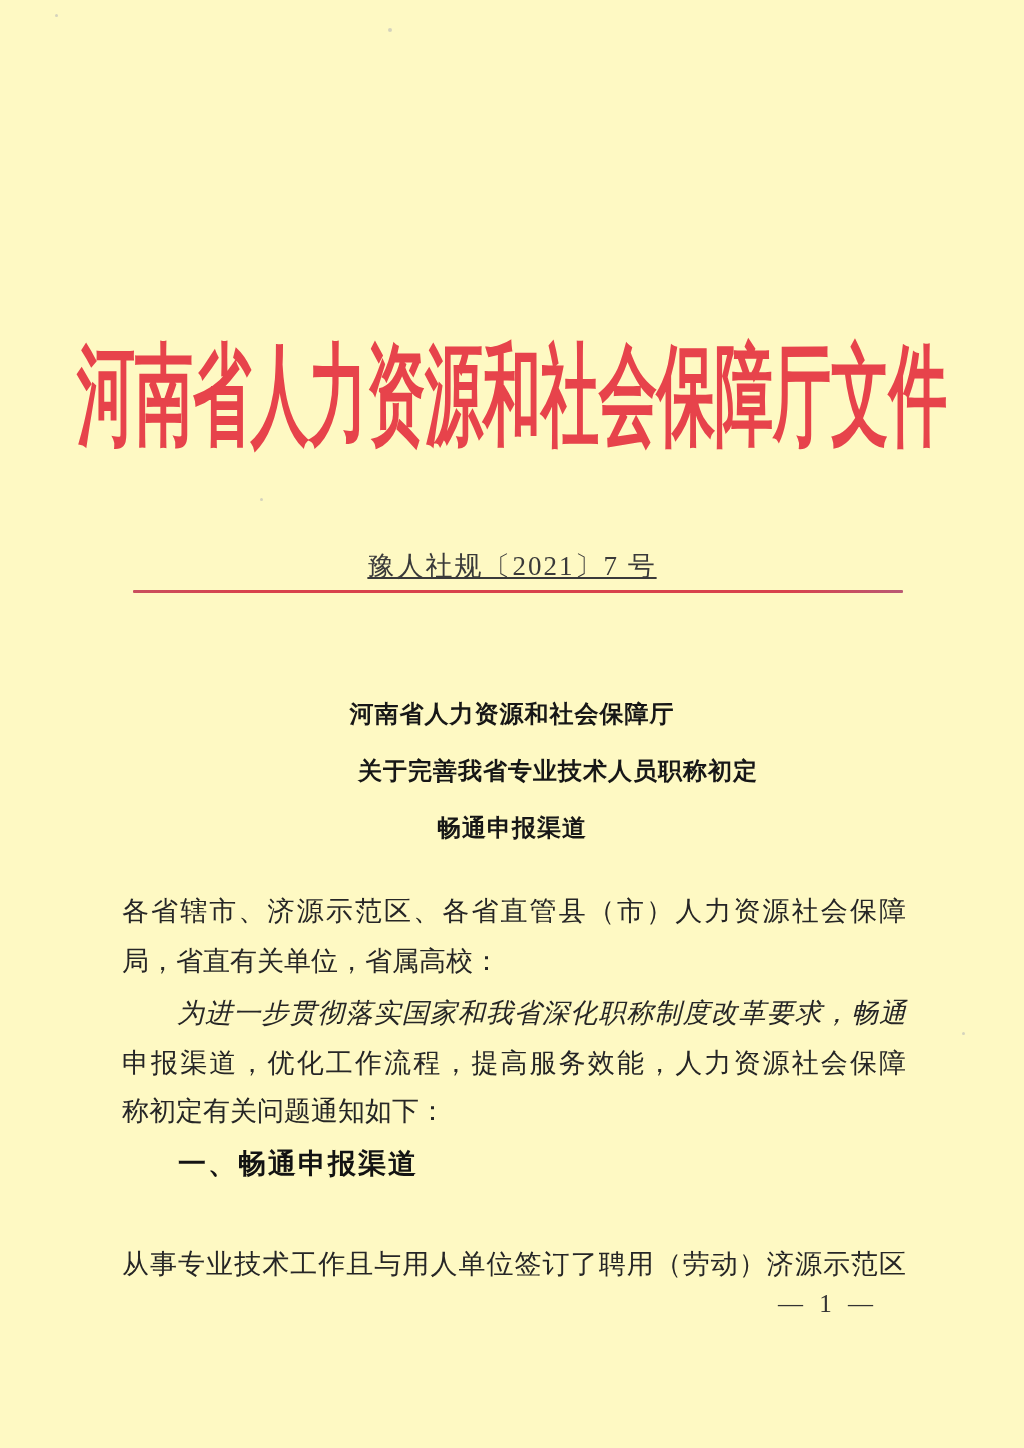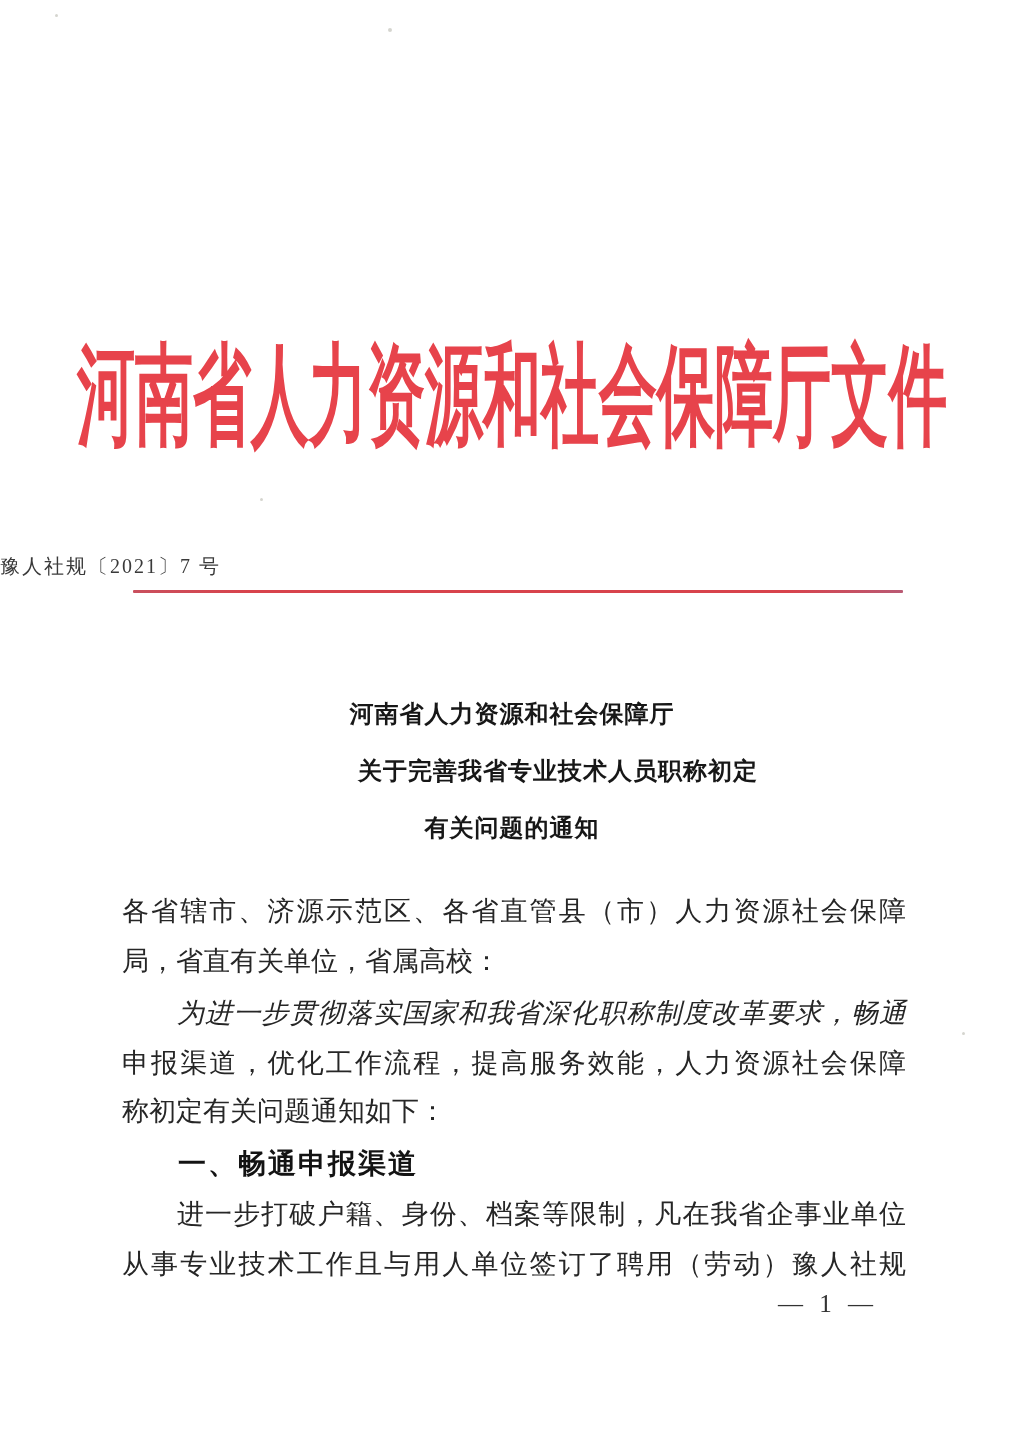--- a/index.html
+++ b/index.html
@@ -6,21 +6,21 @@
     margin: 0;
     padding: 0;
     background: #e9e9e9;
     font-family: "Liberation Serif", "DejaVu Serif", serif;
   }
   .page {
     position: relative;
     width: 1024px;
     height: 1448px;
     margin: 0 auto;
-    background: #ffffff;
+    background: #fef9c3;
     overflow: hidden;
     color: #242424;
   }
   
   .banner {
     position: absolute;
     top: 342px;
     left: 0;
     width: 100%;
     text-align: center;
@@ -33,24 +33,26 @@
     transform: scaleY(1.9);
     transform-origin: center top;
     white-space: nowrap;
   }
   
   .doc-number {
     position: absolute;
     top: 551px;
     left: 0;
     width: 100%;
-    font-size: 20px;
+    text-align: center;
+    font-size: 27px;
     line-height: 30px;
     color: #3a3a3a;
     letter-spacing: 2px;
+    text-decoration: underline;
   }
   
   .red-rule {
     position: absolute;
     top: 590px;
     left: 133px;
     width: 770px;
     height: 3px;
     background: linear-gradient(90deg, #c9505e 0%, #d8434c 15%, #d8434c 85%, #b95a74 100%);
     border-radius: 1px;
@@ -139,26 +141,25 @@
   <span class="speck sp4"></span>
 
   <div class="banner">河南省人力资源和社会保障厅文件</div>
 
   <div class="doc-number">豫人社规〔2021〕7 号</div>
 
   <div class="red-rule"></div>
 
   <div class="title-line t1">河南省人力资源和社会保障厅</div>
   <div class="title-line t2">关于完善我省专业技术人员职称初定</div>
-  <div class="title-line t3">有关问题的通知</div>
+  <div class="title-line t3">畅通申报渠道</div>
 
   <div class="bline bl0 just">各省辖市、济源示范区、各省直管县（市）人力资源社会保障</div>
   <div class="bline bl1">局，省直有关单位，省属高校：</div>
   <div class="bline bl2 just ind">为进一步贯彻落实国家和我省深化职称制度改革要求，畅通</div>
   <div class="bline bl3 just">申报渠道，优化工作流程，提高服务效能，人力资源社会保障</div>
   <div class="bline bl5 section-heading">一、畅通申报渠道</div>
   <div class="bline bl4">称初定有关问题通知如下：</div>
-  <div class="bline bl6 just ind">进一步打破户籍、身份、档案等限制，凡在我省企事业单位</div>
-  <div class="bline bl7 just">从事专业技术工作且与用人单位签订了聘用（劳动）豫人社规</div>
+  <div class="bline bl7 just">从事专业技术工作且与用人单位签订了聘用（劳动）济源示范区</div>
 
   <div class="page-number">— 1 —</div>
 
 </div>
 
 </body></html>

